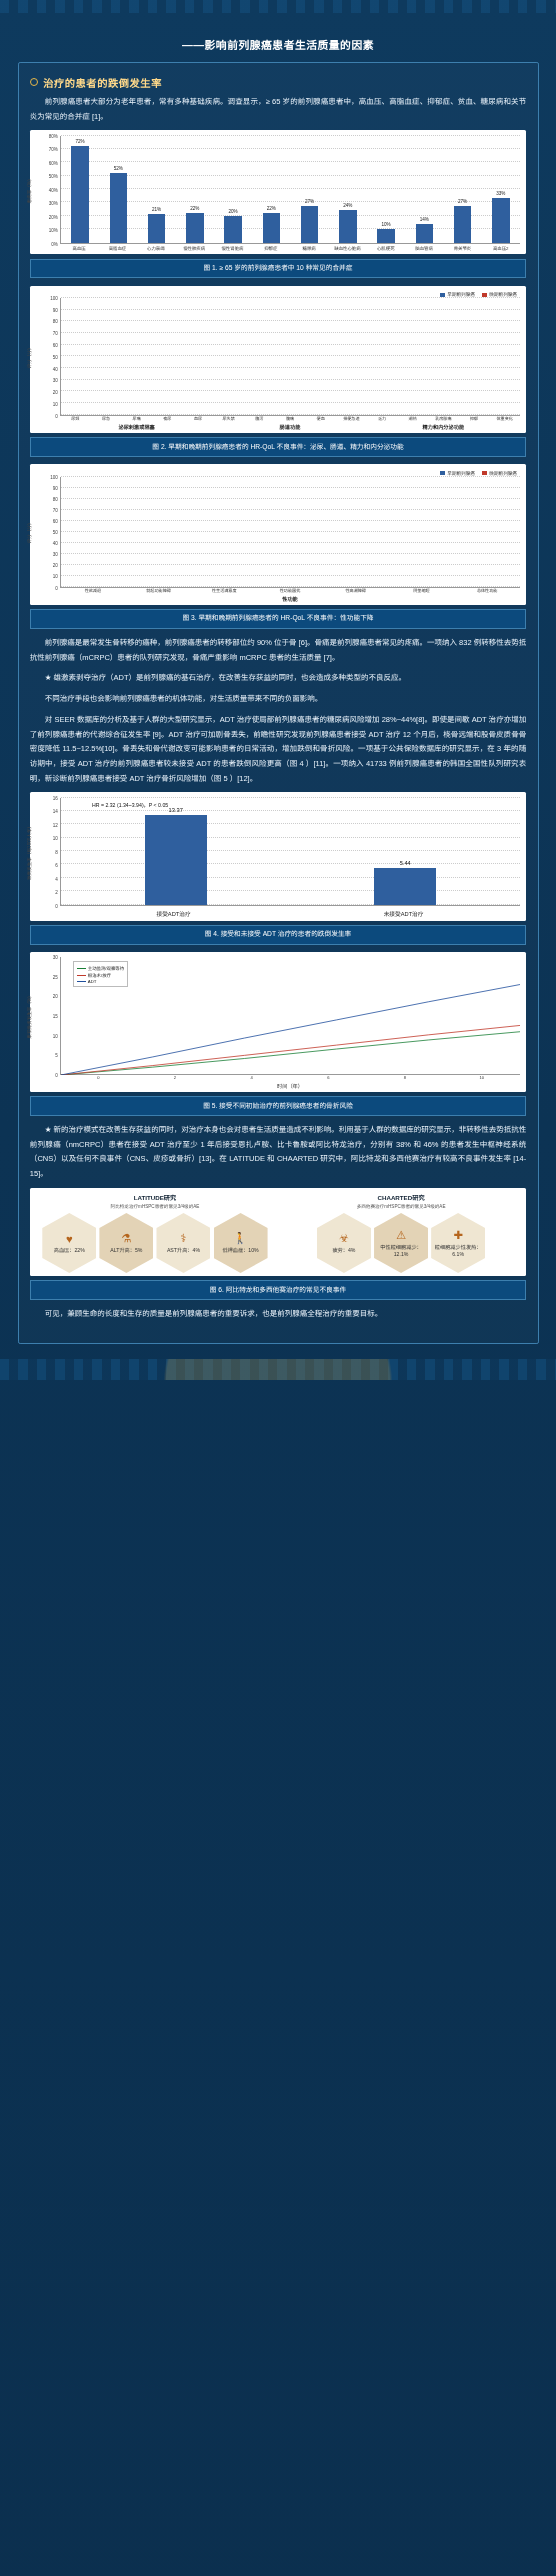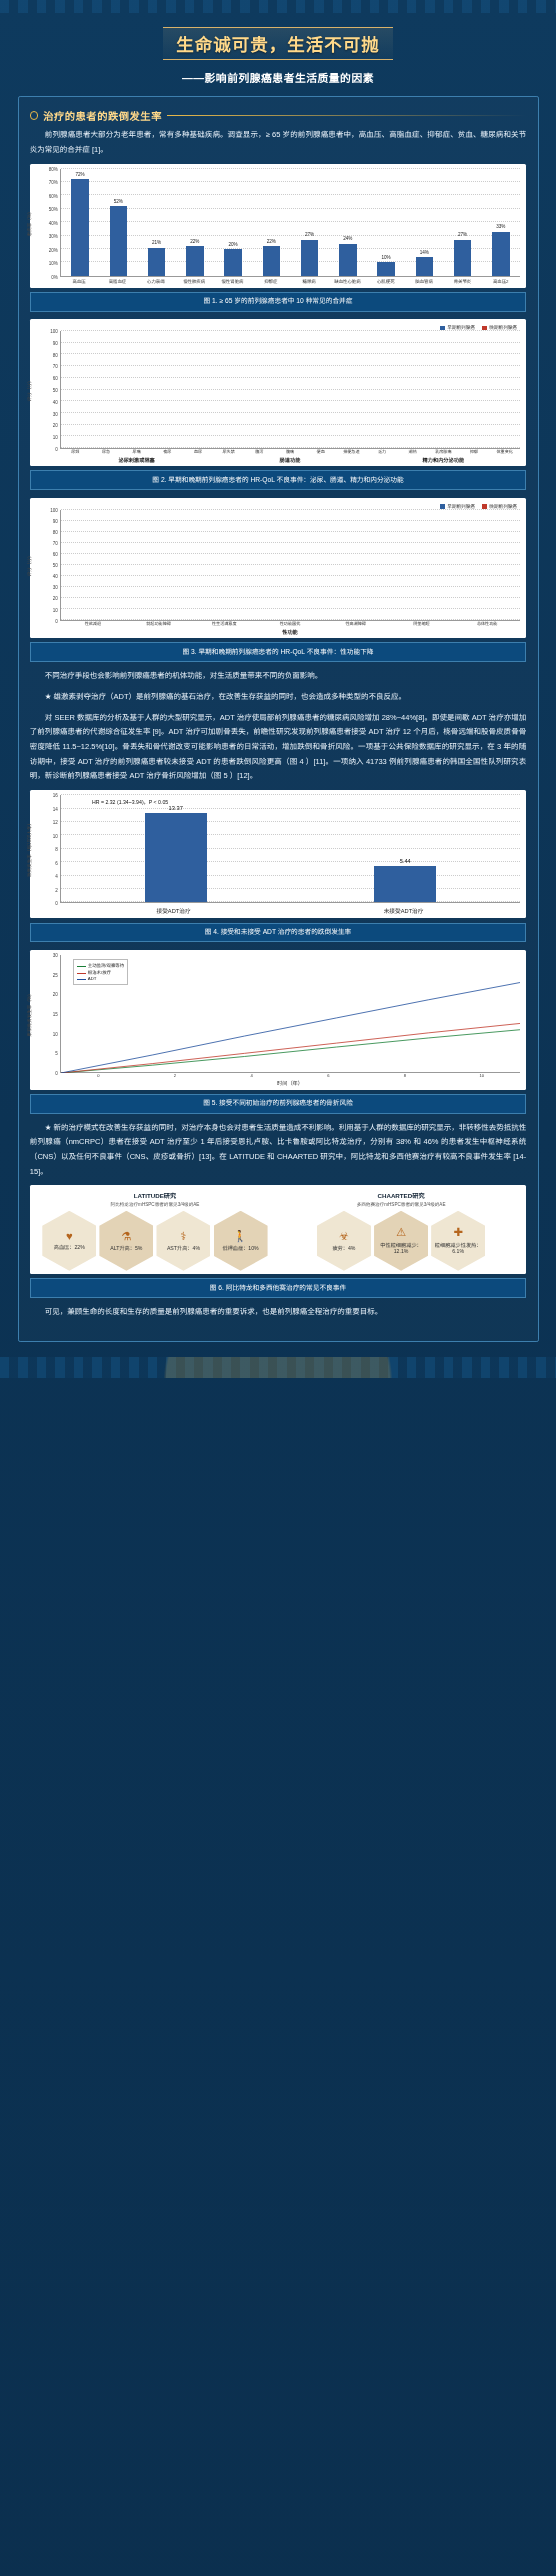--- a/index.html
+++ b/index.html
@@ -183,21 +183,20 @@
   }
 </style>
 </head>
 <body>
 
 <div class="page">
 
   <div class="topdeco"></div>
 
   <div class="header">
-    <div class="title-main">生命诚可贵，生活不可抛</div>
     <div class="title-sub">——影响前列腺癌患者生活质量的因素</div>
   </div>
 
   <div class="content">
 
     <div class="sec-head">
       <span class="bullet-ring"></span>
       <span class="sec-title">治疗的患者的跌倒发生率</span>
       <span class="sec-rule"></span>
     </div>
@@ -471,23 +470,24 @@
           <span>性高潮障碍</span>
           <span>阴茎缩短</span>
           <span>总体性功能</span>
         </div>
       <div class="grouplabels2" style="justify-content:center">
         <span>性功能</span>
       </div>
     </div>
     <div class="figcap">图 3. 早期和晚期前列腺癌患者的 HR-QoL 不良事件：性功能下降</div>
 
-
+    <p class="body">前列腺癌是最常发生骨转移的癌种，前列腺癌患者的转移部位约 90% 位于骨 [6]。骨痛是前列腺癌患者常见的疼痛。一项纳入 832 例转移性去势抵抗性前列腺癌（mCRPC）患者的队列研究发现，骨痛严重影响 mCRPC 患者的生活质量 [7]。</p>
+
+    <p class="body">★ 雄激素剥夺治疗（ADT）是前列腺癌的基石治疗，在改善生存获益的同时，也会造成多种类型的不良反应。</p>
     <p class="body">不同治疗手段也会影响前列腺癌患者的机体功能，对生活质量带来不同的负面影响。</p>
-    <p class="body">★ 雄激素剥夺治疗（ADT）是前列腺癌的基石治疗，在改善生存获益的同时，也会造成多种类型的不良反应。</p>
     <p class="body">对 SEER 数据库的分析及基于人群的大型研究显示，ADT 治疗使局部前列腺癌患者的糖尿病风险增加 28%~44%[8]。即使是间歇 ADT 治疗亦增加了前列腺癌患者的代谢综合征发生率 [9]。ADT 治疗可加剧骨丢失，前瞻性研究发现前列腺癌患者接受 ADT 治疗 12 个月后，桡骨远端和股骨皮质骨骨密度降低 11.5~12.5%[10]。骨丢失和骨代谢改变可能影响患者的日常活动，增加跌倒和骨折风险。一项基于公共保险数据库的研究显示，在 3 年的随访期中，接受 ADT 治疗的前列腺癌患者较未接受 ADT 的患者跌倒风险更高（图 4 ）[11]。一项纳入 41733 例前列腺癌患者的韩国全国性队列研究表明，新诊断前列腺癌患者接受 ADT 治疗骨折风险增加（图 5 ）[12]。</p>
 
     <div class="figbox">
       <div class="c1wrap">
         <div class="yaxis" style="height:108px" id="y4">
           <span class="axis-title">跌倒发生率（每1000人年）</span>
         <span class="lbl" style="top: 100%;">0</span>
             <span class="lbl" style="top: 87.5%;">2</span>
             <span class="lbl" style="top: 75%;">4</span>
             <span class="lbl" style="top: 62.5%;">6</span>

